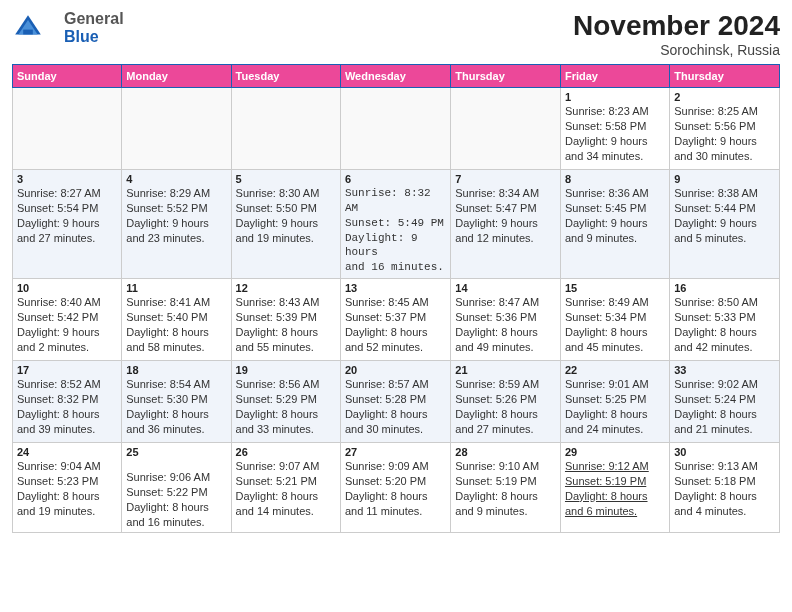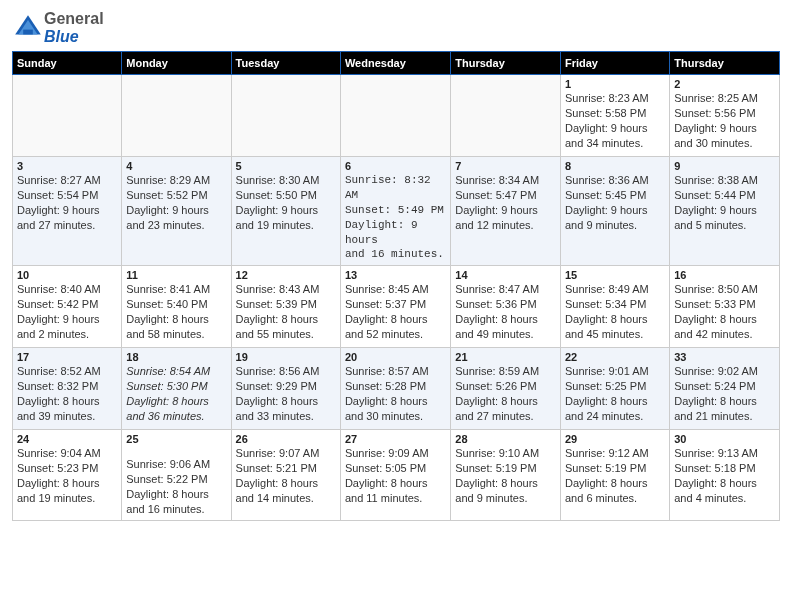--- a/index.html
+++ b/index.html
@@ -18,31 +18,31 @@
     }
     .header {
       display: flex;
       justify-content: space-between;
       align-items: flex-start;
       margin-bottom: 6px;
     }
     .logo {
       display: flex;
       align-items: center;
-      gap: 0;
+      gap: 20px;
     }
     .logo-text {
       display: flex;
       flex-direction: column;
       font-size: 16px;
       font-weight: bold;
       line-height: 1.1;
     }
     .logo-text .general { color: #555; }
-    .logo-text .blue { color: #1a5fb4; font-style: italic; }
+    .logo-text .blue { color: #1a5fb4; }
     .logo-icon {
       width: 32px;
       height: 32px;
     }
     .title-block {
       text-align: right;
     }
     .month-title {
       font-size: 28px;
       font-weight: bold;
@@ -50,21 +50,21 @@
     }
     .subtitle {
       font-size: 14px;
       color: #444;
     }
     .calendar {
       width: 100%;
       border-collapse: collapse;
     }
     .calendar th {
-      background: #000000;
+      background: #ec4899;
       color: #fff;
       font-size: 11px;
       font-weight: bold;
       padding: 5px 4px;
       text-align: left;
       border: 1px solid #1a5fb4;
     }
     .calendar td {
       border: 1px solid #ccc;
       vertical-align: top;
@@ -108,20 +108,24 @@
       <svg class="logo-icon" viewBox="0 0 40 40">
         <polygon points="20,4 36,28 4,28" fill="#1a5fb4"></polygon>
         <polygon points="20,10 32,28 8,28" fill="#4a90d9"></polygon>
         <rect x="14" y="22" width="12" height="6" fill="#1a5fb4"></rect>
       </svg>
       <div class="logo-text">
         <span class="general">General</span>
         <span class="blue">Blue</span>
       </div>
     </div>
+    <div class="title-block">
+      <div class="month-title">November 2024</div>
+      <div class="subtitle">Sorochinsk, Russia</div>
+    </div>
   </div>
 
   <table class="calendar">
     <thead>
       <tr>
         <th>Sunday</th>
         <th>Monday</th>
         <th>Tuesday</th>
         <th>Wednesday</th>
         <th>Thursday</th>
@@ -256,29 +260,29 @@
         <tr>
           <td>
             <span class="day-num">17</span>
             <div class="day-info" style="white-space: pre-line;">Sunrise: 8:52 AM
 Sunset: 8:32 PM
 Daylight: 8 hours
 and 39 minutes.</div>
           </td>
           <td>
             <span class="day-num">18</span>
-            <div class="day-info" style="white-space: pre-line; font-style: italic;">Sunrise: 8:54 AM
+            <div class="day-info" style="white-space: pre-line;">Sunrise: 8:54 AM
 Sunset: 5:30 PM
 Daylight: 8 hours
 and 36 minutes.</div>
           </td>
           <td>
             <span class="day-num">19</span>
             <div class="day-info" style="white-space: pre-line;">Sunrise: 8:56 AM
-Sunset: 9:29 PM
+Sunset: 5:29 PM
 Daylight: 8 hours
 and 33 minutes.</div>
           </td>
           <td>
             <span class="day-num">20</span>
             <div class="day-info" style="white-space: pre-line;">Sunrise: 8:57 AM
 Sunset: 5:28 PM
 Daylight: 8 hours
 and 30 minutes.</div>
           </td>
@@ -322,34 +326,34 @@
           <td>
             <span class="day-num">26</span>
             <div class="day-info" style="white-space: pre-line;">Sunrise: 9:07 AM
 Sunset: 5:21 PM
 Daylight: 8 hours
 and 14 minutes.</div>
           </td>
           <td>
             <span class="day-num">27</span>
             <div class="day-info" style="white-space: pre-line;">Sunrise: 9:09 AM
-Sunset: 5:05 PM
+Sunset: 5:20 PM
 Daylight: 8 hours
 and 11 minutes.</div>
           </td>
           <td>
             <span class="day-num">28</span>
             <div class="day-info" style="white-space: pre-line;">Sunrise: 9:10 AM
 Sunset: 5:19 PM
 Daylight: 8 hours
 and 9 minutes.</div>
           </td>
           <td>
             <span class="day-num">29</span>
-            <div class="day-info" style="white-space: pre-line;">Sunrise: 9:12 AM
+            <div class="day-info" style="white-space: pre-line; text-decoration: underline;">Sunrise: 9:12 AM
 Sunset: 5:19 PM
 Daylight: 8 hours
 and 6 minutes.</div>
           </td>
           <td>
             <span class="day-num">30</span>
             <div class="day-info" style="white-space: pre-line;">Sunrise: 9:13 AM
 Sunset: 5:18 PM
 Daylight: 8 hours
 and 4 minutes.</div>

